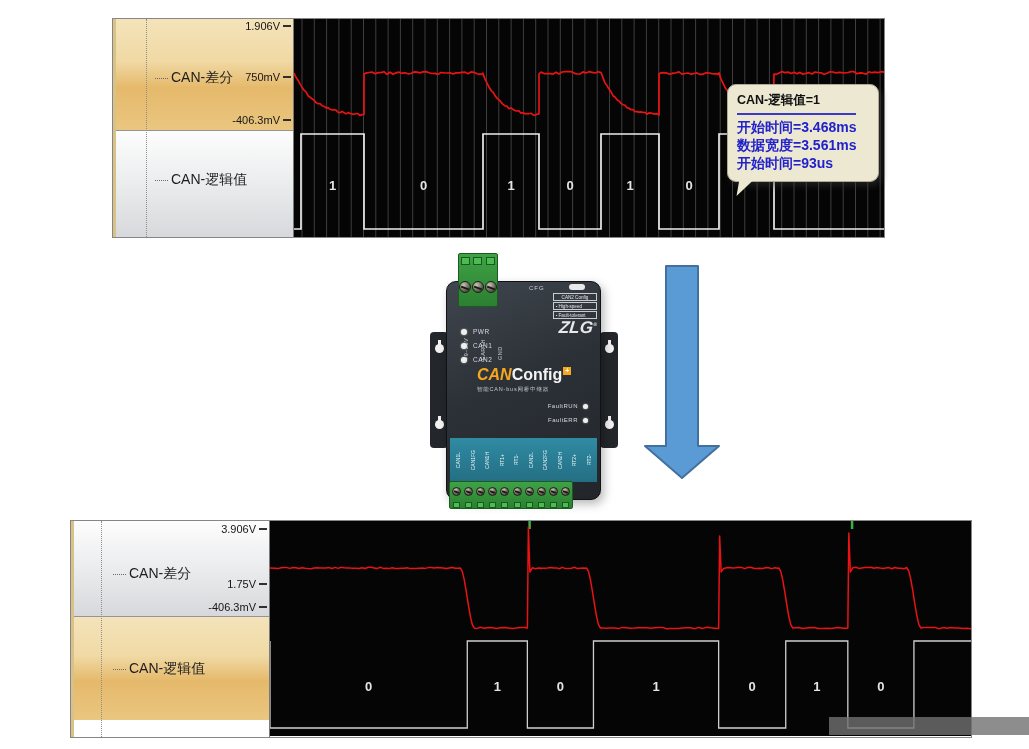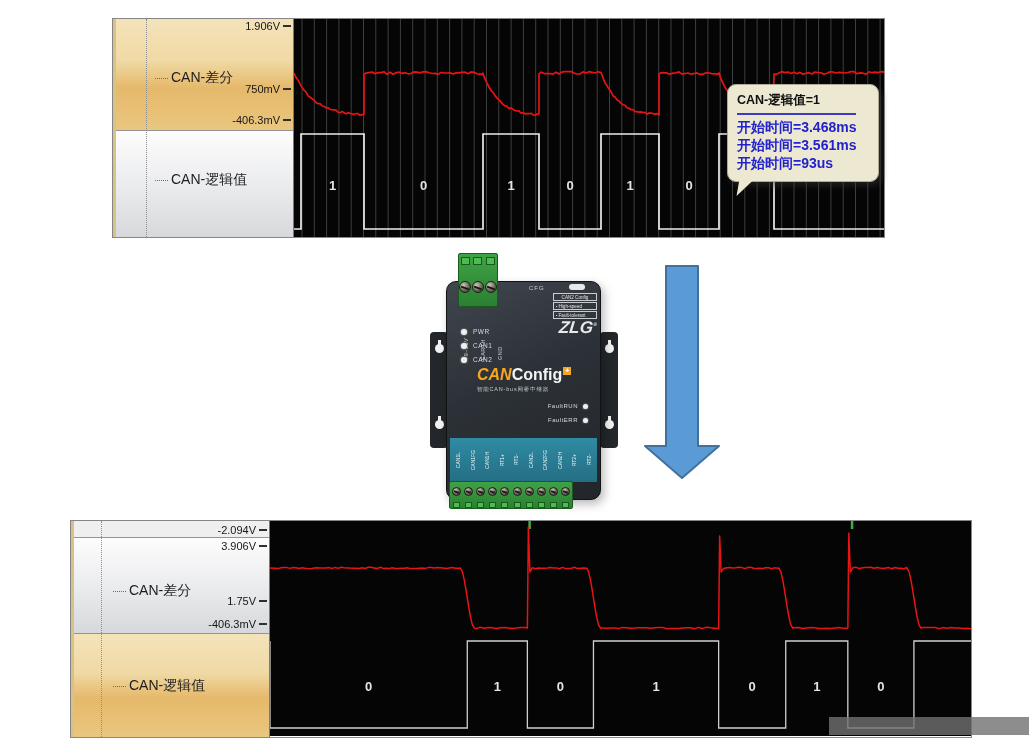--- a/index.html
+++ b/index.html
@@ -97,21 +97,21 @@
 </style>
 </head>
 <body>
 
 <div id="canvas">
 
   <div class="scope" style="left:112px;top:18px;width:773px;height:220px">
     <div class="panel" style="width:181px">
       <div class="row row-orange bline" style="height:112px">
         <span class="tick" style="top:1px">1.906V</span>
-        <span class="tick" style="top:64px">750mV</span>
+        <span class="tick" style="top:52px">750mV</span>
         <span class="tick" style="bottom:4px">-406.3mV</span>
         <div class="ch-label" style="top:50px">
           <span class="leader"></span>
           <span>CAN-差分</span>
         </div>
       </div>
       <div class="row row-gray" style="height:107px">
         <div class="ch-label" style="top:40px">
           <span class="leader"></span>
           <span>CAN-逻辑值</span>
@@ -178,21 +178,21 @@
           <text x="336" y="171" fill="#e4e4e4" font-size="13" font-weight="bold" text-anchor="middle" font-family="Liberation Sans, DejaVu Sans, sans-serif">1</text>
           <text x="395" y="171" fill="#e4e4e4" font-size="13" font-weight="bold" text-anchor="middle" font-family="Liberation Sans, DejaVu Sans, sans-serif">0</text>
         </svg>
     </div>
   </div>
 
   <div class="tooltip">
     <div class="tt-title">CAN-逻辑值=1</div>
     <div class="tt-sep"></div>
     <div class="tt-line">开始时间=3.468ms</div>
-    <div class="tt-line">开始时间=3.561ms</div>
+    <div class="tt-line">数据宽度=3.561ms</div>
     <div class="tt-line">开始时间=93us</div>
     <div class="tt-tail"></div>
   </div>
 
   <div class="photo">
     <div class="ear" style="left:6px">
       <div class="hole" style="top:12px"></div>
       <div class="hole" style="top:88px"></div>
     </div>
     <div class="ear" style="left:176px">
@@ -327,23 +327,20 @@
         </div>
     </div>
   </div>
 
   <svg class="arrow" width="90" height="220" viewBox="0 0 90 220">
     <polygon id="arrow-poly" points="26,4 58,4 58,184 79,184 42,216 5,184 26,184" stroke-width="2" stroke-linejoin="round" fill="#5b9bd5" stroke="#41719c"></polygon>
   </svg>
 
   <div class="scope" style="left:70px;top:520px;width:902px;height:218px">
     <div class="panel" style="width:199px">
-      <div class="row row-sliver bline" style="height:17px">
-        <span class="tick" style="top:3px">-2.094V</span>
-      </div>
       <div class="row row-gray bline" style="height:96px">
         <span class="tick" style="top:2px">3.906V</span>
         <span class="tick" style="top:57px">1.75V</span>
         <span class="tick" style="bottom:3px">-406.3mV</span>
         <div class="ch-label" style="top:44px">
           <span class="leader"></span>
           <span>CAN-差分</span>
         </div>
       </div>
       <div class="row row-orange" style="height:103px">

